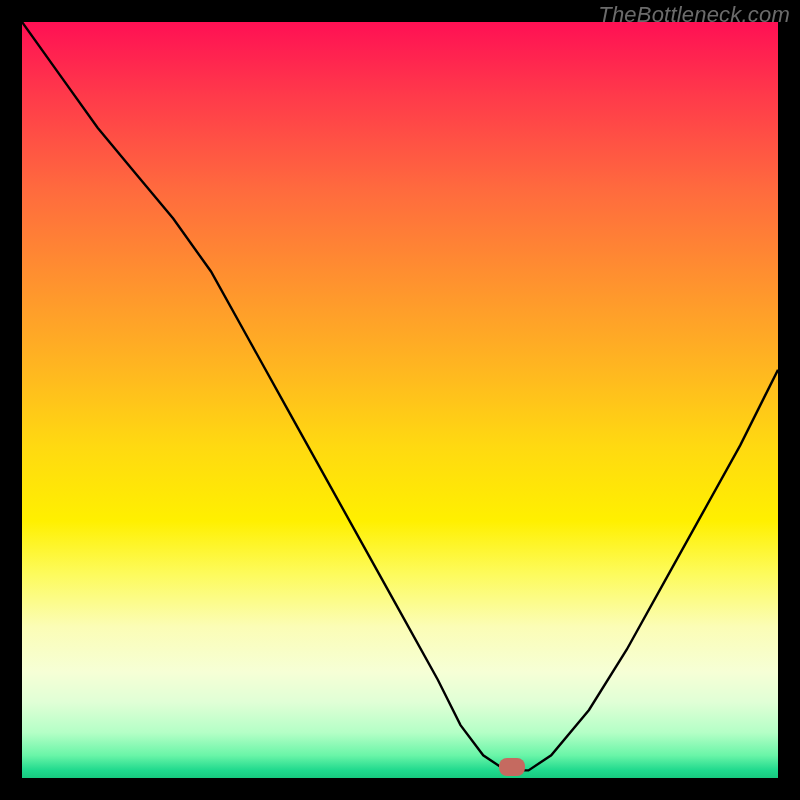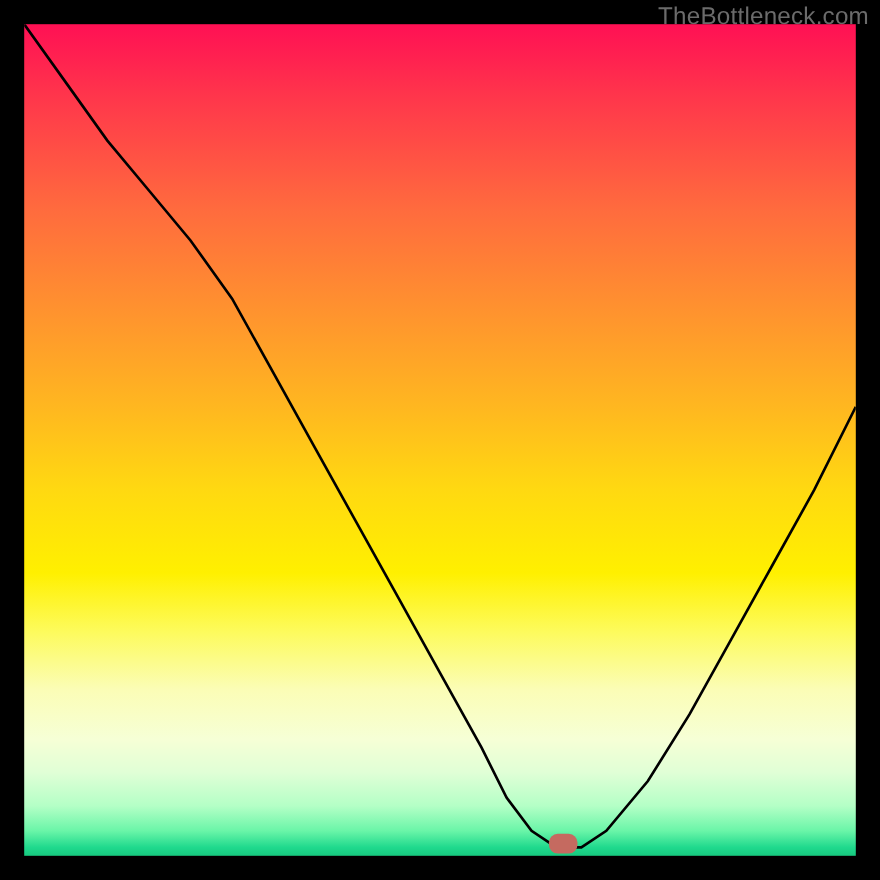--- a/index.html
+++ b/index.html
@@ -57,20 +57,21 @@
     transform: translate(-50%, -50%);
   }
   .watermark {
     position: absolute;
     top: 2px;
     right: 10px;
     color: #6b6b6b;
     font-size: 22px;
     font-weight: 500;
     letter-spacing: 0.2px;
+    font-style: italic;
   }
 </style>
 </head>
 <body>
 
 <div class="frame">
   <div class="watermark">TheBottleneck.com</div>
 
   <div class="plot">
     <svg class="curve" viewBox="0 0 756 756" preserveAspectRatio="none">

